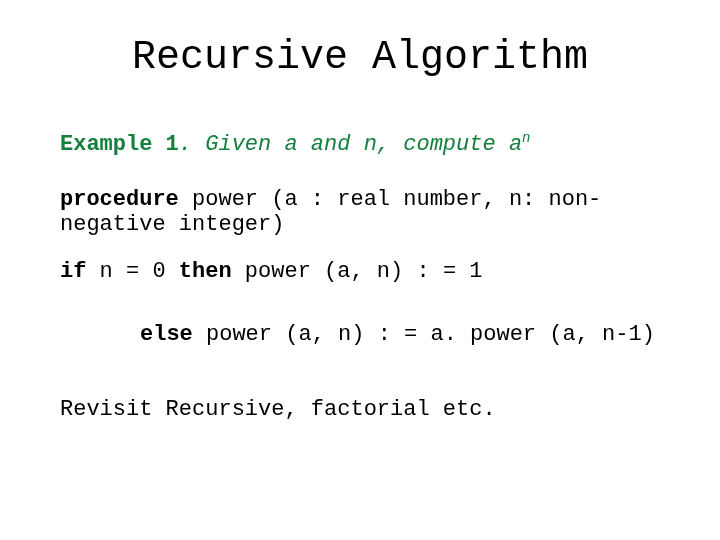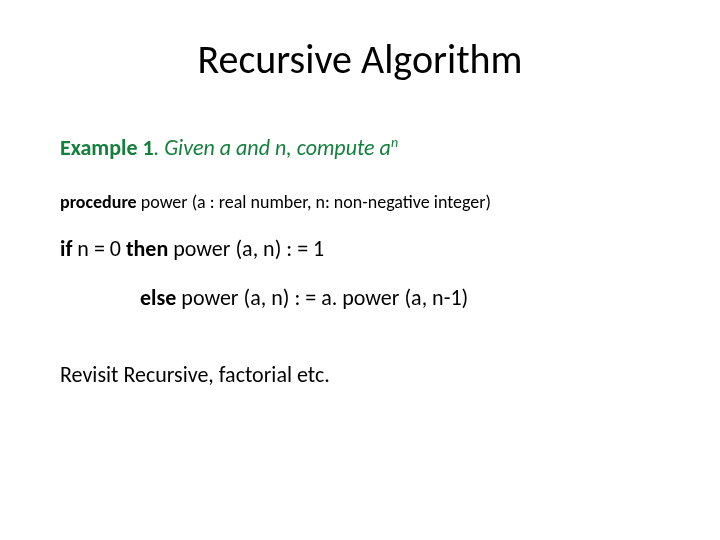--- a/index.html
+++ b/index.html
@@ -1,18 +1,19 @@
 <!DOCTYPE html>
 <html><head>
   <meta charset="utf-8">
   <style>
     * {
       margin: 0;
       padding: 0;
       box-sizing: border-box;
+      font-family: Liberation Mono, monospace;
     }
     body {
       width: 720px;
       height: 540px;
       background: #ffffff;
       font-family: Calibri, 'Segoe UI', Arial, sans-serif;
       color: #000000;
       padding: 30px 60px;
       position: relative;
     }
@@ -34,29 +35,29 @@
     }
     .example-line .italic {
       font-style: italic;
       font-weight: normal;
     }
     .example-line sup {
       font-size: 14px;
       font-style: italic;
     }
     .procedure-line {
-      font-size: 18px;
+      font-size: 22px;
       margin-bottom: 22px;
     }
     .procedure-line .bold {
       font-weight: bold;
     }
     .if-line {
       font-size: 22px;
-      margin-bottom: 22px;
+      margin-bottom: 38px;
     }
     .if-line .bold {
       font-weight: bold;
     }
     .else-line {
       font-size: 22px;
       margin-left: 80px;
       margin-bottom: 50px;
     }
     .else-line .bold {

